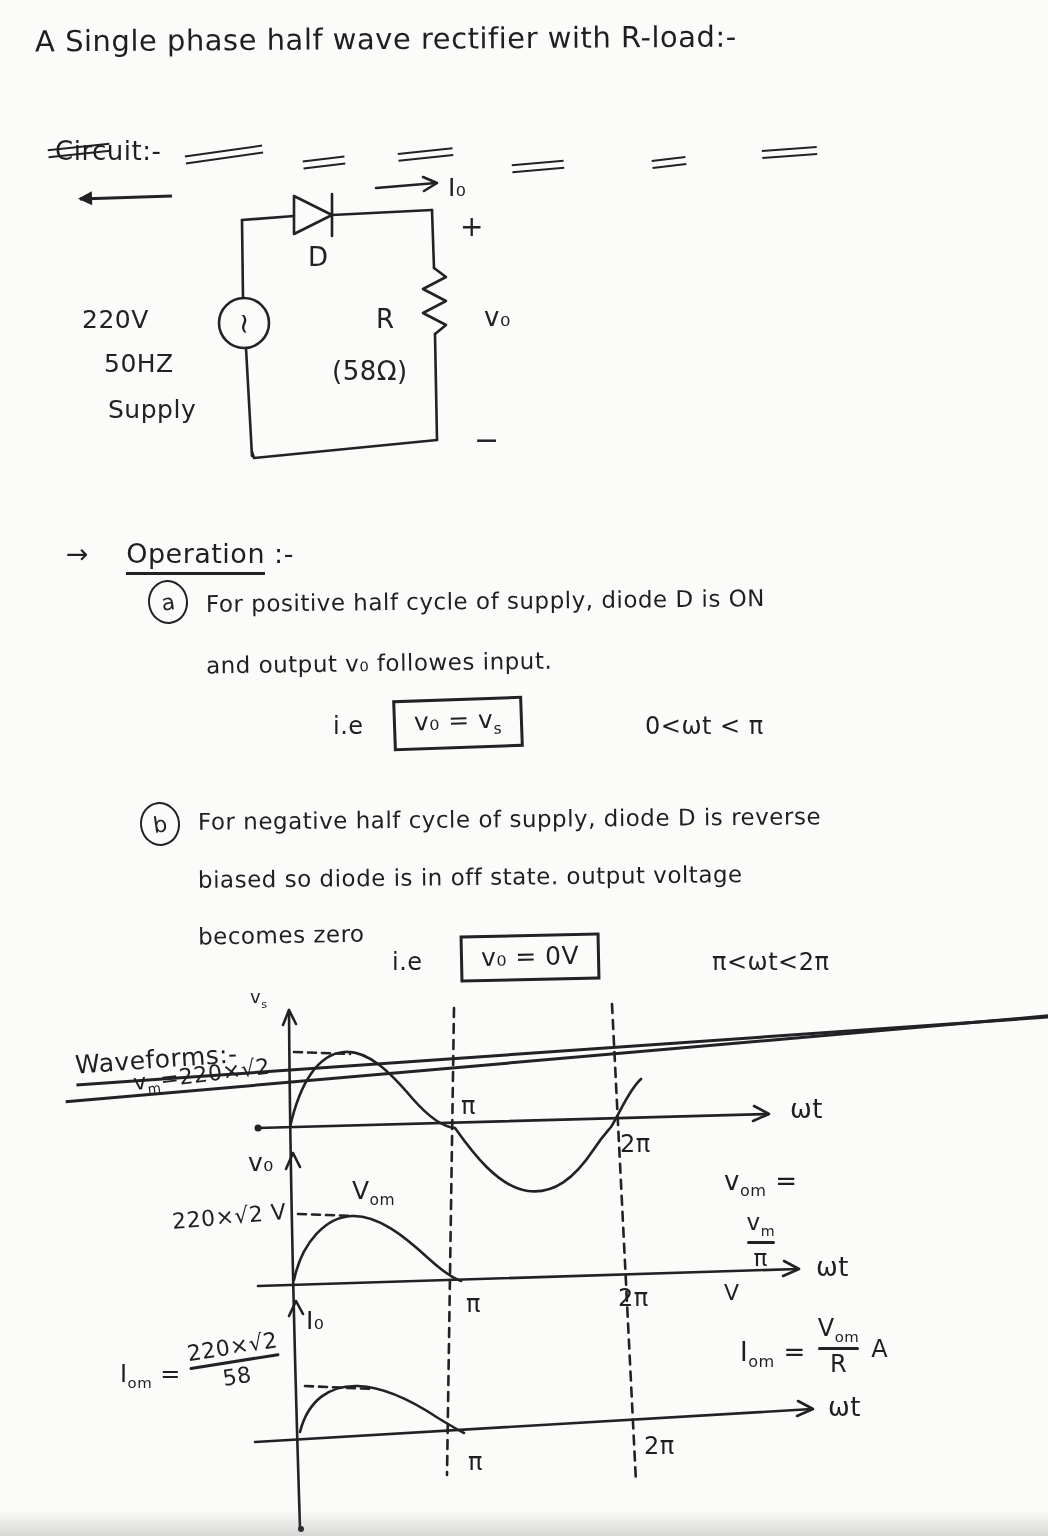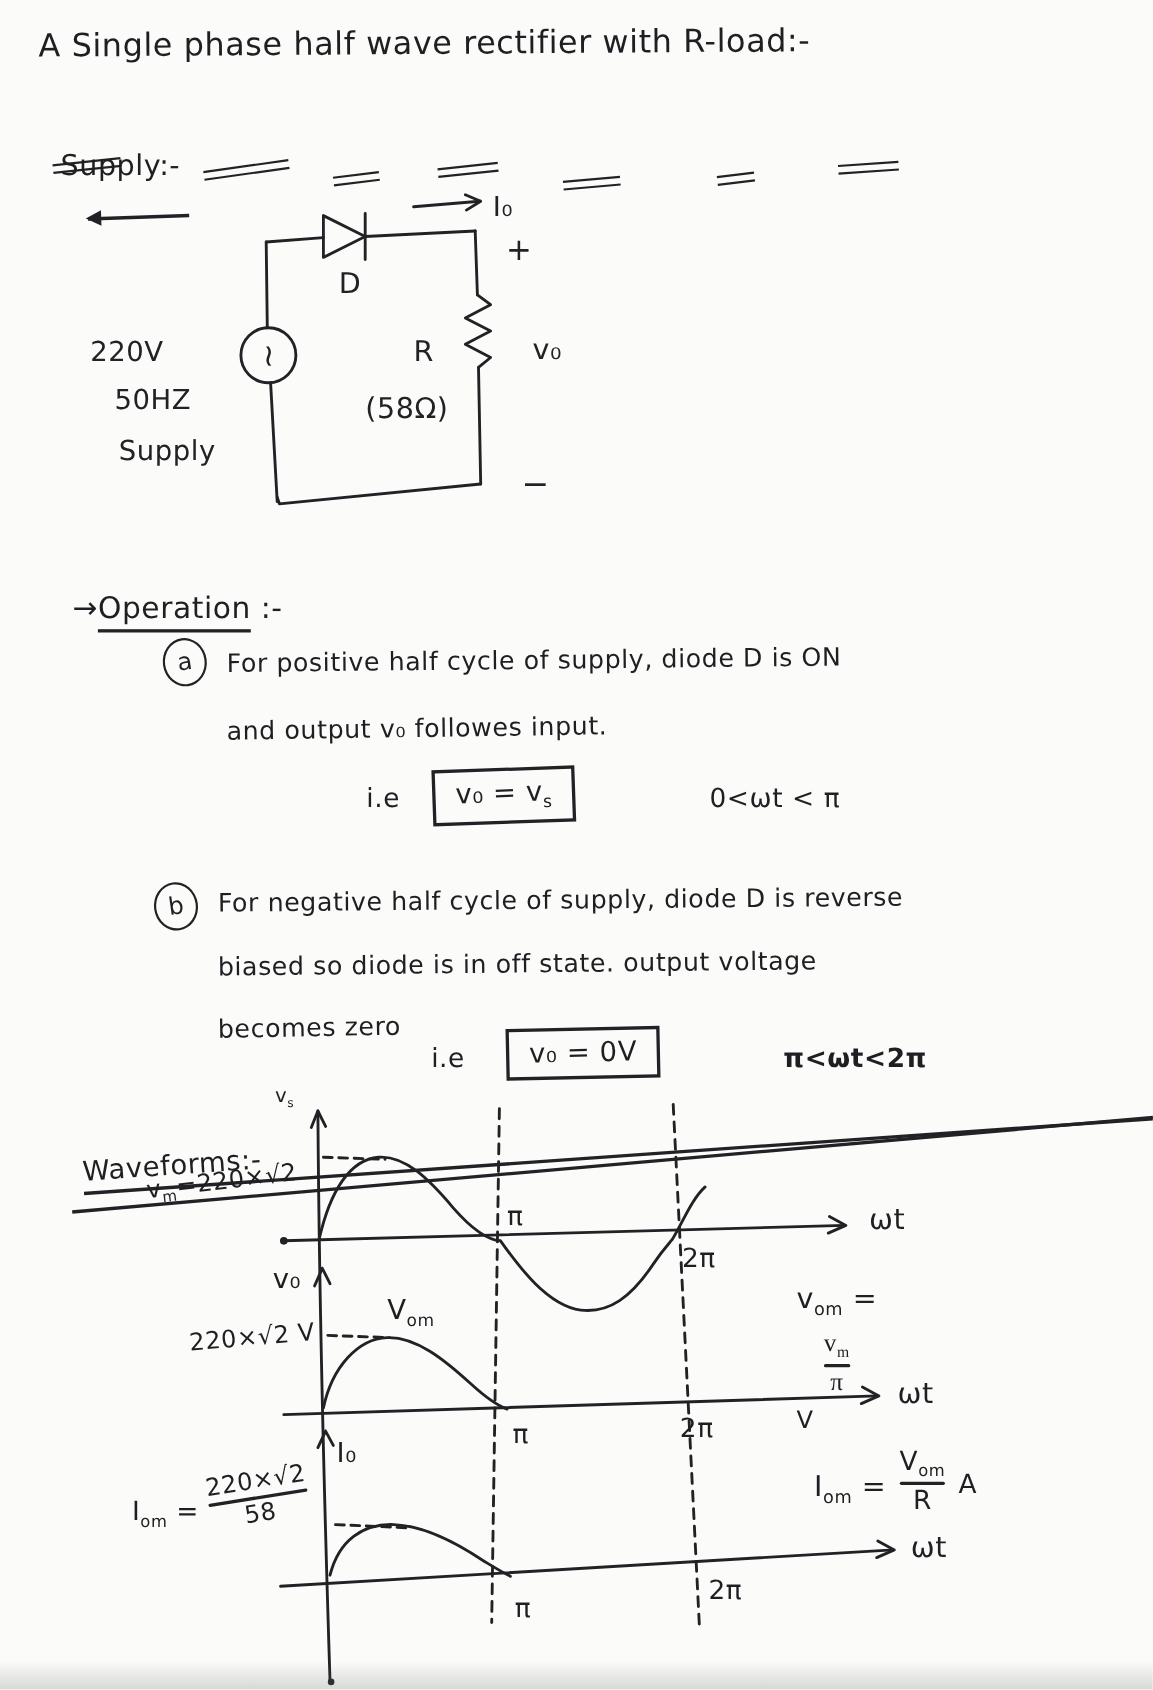--- a/index.html
+++ b/index.html
@@ -21,21 +21,21 @@
     width:36px;height:40px;border:2.6px solid #222226;border-radius:50%;
     font-size:22px;transform:rotate(-8deg);
   }
   .eq-box{
     display:inline-block;border:3px solid #222226;padding:5px 18px 7px 18px;
     font-size:25px;background:transparent;
   }
   .frac{display:inline-flex;flex-direction:column;align-items:center;line-height:1.05;}
   .frac .bar{align-self:stretch;height:3px;background:#222226;border-radius:2px;margin:2px 0;}
   sub{font-size:.62em;}
-  .uline{border-bottom:3px solid #222226;padding-bottom:3px;}
+  .uline{border-bottom:3px solid #222226;padding-bottom:3px;margin-left:37px;}
   .uline2{position:relative;border-bottom:3px solid #222226;padding-bottom:4px;}
   .uline2::after{
     content:"";position:absolute;left:-12px;right:28px;bottom:-10px;height:3px;background:#222226;
     transform:rotate(-1deg);
   }
   .arrow-left{height:3px;background:#222226;}
   .arrow-left::before{
     content:"";position:absolute;left:-2px;top:-6px;
     border-top:7px solid transparent;border-bottom:7px solid transparent;
     border-right:14px solid #222226;
@@ -51,21 +51,21 @@
 <div class="abs hw" style="left:35px;top:22px;font-size:29px;transform:rotate(-.4deg);">A Single phase half wave rectifier with R-load:-</div>
 
 <div class="abs dmark" style="left:48px;top:146px;width:62px;transform:rotate(-6deg);"></div>
 <div class="abs dmark" style="left:185px;top:150px;width:78px;transform:rotate(-8deg);"></div>
 <div class="abs dmark" style="left:303px;top:158px;width:42px;transform:rotate(-7deg);"></div>
 <div class="abs dmark" style="left:398px;top:150px;width:55px;transform:rotate(-6deg);"></div>
 <div class="abs dmark" style="left:512px;top:162px;width:52px;transform:rotate(-5deg);"></div>
 <div class="abs dmark" style="left:652px;top:158px;width:34px;transform:rotate(-7deg);"></div>
 <div class="abs dmark" style="left:762px;top:148px;width:55px;transform:rotate(-4deg);"></div>
 
-<div class="abs hw" style="left:55px;top:136px;font-size:26px;">Supply:-</div>
+<div class="abs hw" style="left:55px;top:136px;font-size:26px;">Circuit:-</div>
 <div class="abs arrow-left" style="left:80px;top:196px;width:92px;transform:rotate(-2deg);"></div>
 
 <div class="abs" style="left:80px;top:168px;width:520px;height:320px;">
   <svg width="520" height="320" viewBox="0 0 520 320">
     <g>
 
       <path d="M162 52 L214 48"></path>
       <path d="M252 47 L352 42"></path>
 
       <path d="M352 42 L354 100"></path>
@@ -123,21 +123,21 @@
 
 <span class="abs mark-circ" style="left:140px;top:802px;">b</span>
 <div class="abs hw" style="left:198px;top:806px;font-size:23px;transform:rotate(-.5deg);">For negative half cycle of supply, diode D is reverse</div>
 <div class="abs hw" style="left:198px;top:864px;font-size:23px;transform:rotate(-.6deg);">biased so diode is in off state. output voltage</div>
 <div class="abs hw" style="left:198px;top:922px;font-size:23px;transform:rotate(-1deg);">becomes zero</div>
 
 <div class="abs hw" style="left:392px;top:948px;font-size:24px;">i.e</div>
 <div class="abs eq-box hw" style="left:460px;top:934px;transform:rotate(-1.2deg);">
   <span>v₀ = 0V</span>
 </div>
-<div class="abs hw" style="left:712px;top:948px;font-size:24px;font-weight:bold;">π&lt;ωt&lt;2π</div>
+<div class="abs hw" style="left:712px;top:948px;font-size:24px;">π&lt;ωt&lt;2π</div>
 
 <div class="abs hw uline2" style="left:74px;top:1014px;font-size:25px;transform:rotate(-4deg);">
   <span>Waveforms</span><span>:-</span>
 </div>
 
 <div class="abs" style="left:0;top:980px;width:1048px;height:556px;">
   <svg width="1048" height="556" viewBox="0 0 1048 556">
     <g>
 
       <path d="M289 30 C 290 180 294 360 300 548"></path>
@@ -187,21 +187,21 @@
   <div class="abs hw" style="left:352px;top:196px;font-size:25px;">
     <span>V</span><sub>om</sub>
   </div>
   <div class="abs hw" style="left:172px;top:224px;font-size:22px;transform:rotate(-5deg);">220×√2 V</div>
   <div class="abs hw" style="left:466px;top:310px;font-size:24px;">π</div>
   <div class="abs hw" style="left:618px;top:304px;font-size:24px;">2π</div>
   <div class="abs hw" style="left:816px;top:272px;font-size:26px;">ωt</div>
 
   <div class="abs hw" style="left:724px;top:186px;font-size:26px;display:flex;align-items:center;gap:10px;flex-direction:column;">
     <span><span>v</span><sub>om</sub> <span>=</span></span>
-    <span class="frac" style="font-size:23px;font-family:Liberation Serif, serif;">
+    <span class="frac" style="font-size:23px;">
       <span class="num"><span>v</span><sub>m</sub></span>
       <span class="bar"></span>
       <span class="den">π</span>
     </span>
     <span style="font-size:22px;align-self:flex-start;">V</span>
   </div>
 
   <div class="abs hw" style="left:306px;top:326px;font-size:25px;">I₀</div>
   <div class="abs hw" style="left:120px;top:352px;font-size:24px;display:flex;align-items:center;gap:8px;">
     <span style="margin-top:28px;"><span>I</span><sub>om</sub> <span>=</span></span>

